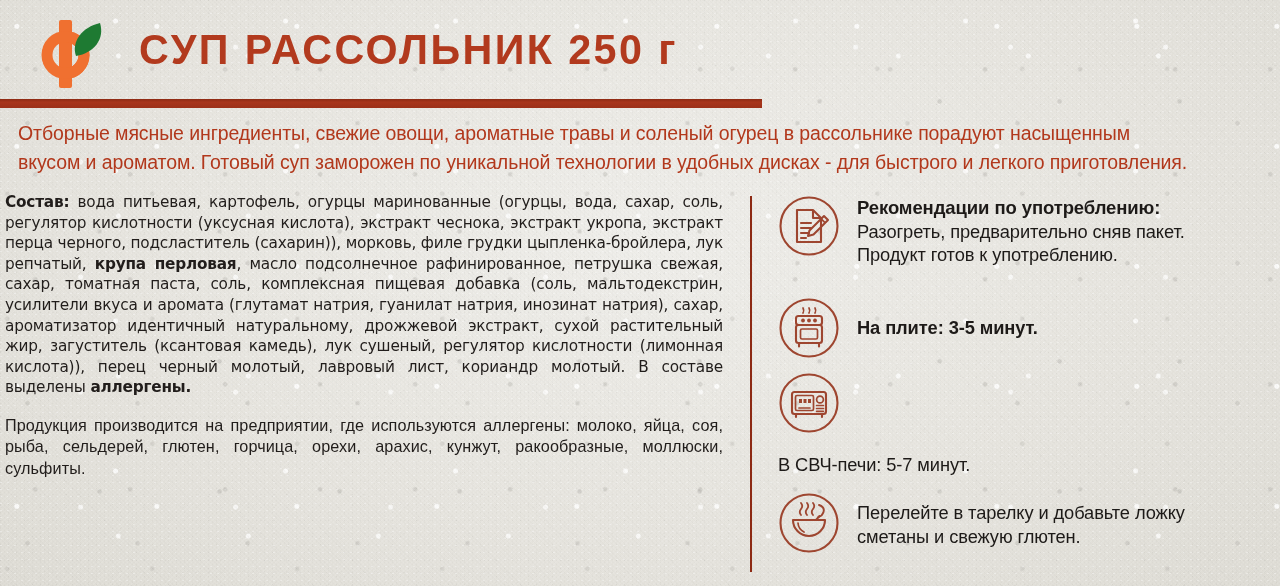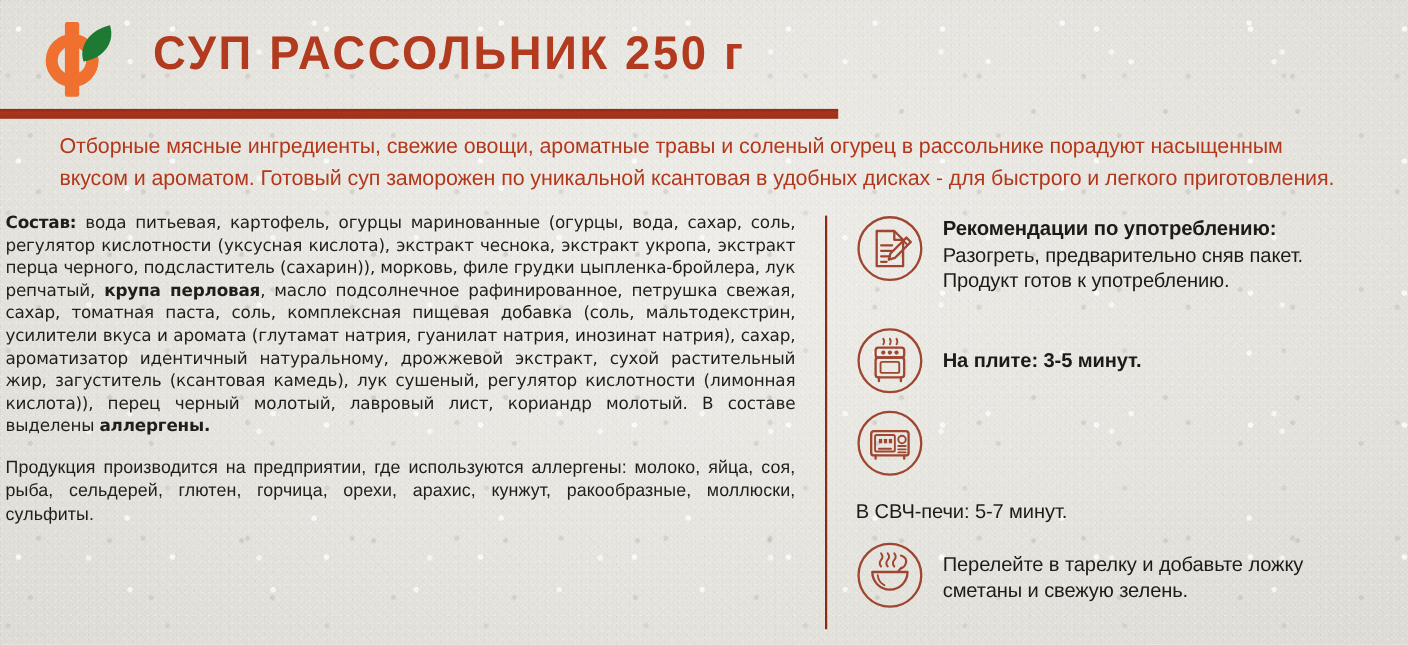--- a/index.html
+++ b/index.html
@@ -87,21 +87,21 @@
   #intro-text {
     position: absolute;
     left: 18px; top: 119px;
     width: 1256px;
     font-size: 19.5px;
     line-height: 29px;
     color: #b2381c;
     font-family: "Liberation Sans Narrow", "Liberation Sans", sans-serif;
     letter-spacing: -0.1px;
   }
-  #intro-text .intro-line { display: block; white-space: nowrap; margin-left: 36px; }
+  #intro-text .intro-line { display: block; white-space: nowrap; }
 
   
   #column-divider {
     position: absolute;
     left: 750px; top: 196px;
     width: 2px; height: 376px;
     background: #8d2a14;
   }
 
   
@@ -196,21 +196,21 @@
       </svg>
     </div>
 
     <div id="product-title">СУП РАССОЛЬНИК 250 г</div>
 
     <div id="title-rule"></div>
   </div>
 
   <div id="intro-text">
     <span class="intro-line">Отборные мясные ингредиенты, свежие овощи, ароматные травы и соленый огурец в рассольнике порадуют насыщенным</span>
-    <span class="intro-line">вкусом и ароматом. Готовый суп заморожен по уникальной ксантовая в удобных дисках - для быстрого и легкого приготовления.</span>
+    <span class="intro-line">вкусом и ароматом. Готовый суп заморожен по уникальной технологии в удобных дисках - для быстрого и легкого приготовления.</span>
   </div>
 
   <div id="column-divider"></div>
 
   <div id="left-column">
 
     <p id="composition-paragraph" class="body-paragraph">
       <b>Состав:</b><span> вода питьевая, картофель, огурцы маринованные (огурцы, вода, сахар, соль, регулятор кислотности (уксусная кислота), экстракт чеснока, экстракт укропа, экстракт перца черного, подсластитель (сахарин)), морковь, филе грудки цыпленка-бройлера, лук репчатый, </span><b>крупа перловая</b><span>, масло подсолнечное рафинированное, петрушка свежая, сахар, томатная паста, соль, комплексная пищевая добавка (соль, мальтодекстрин, усилители вкуса и аромата (глутамат натрия, гуанилат натрия, инозинат натрия), сахар, ароматизатор идентичный натуральному, дрожжевой экстракт, сухой растительный жир, загуститель (ксантовая камедь), лук сушеный, регулятор кислотности (лимонная кислота)), перец черный молотый, лавровый лист, кориандр молотый. В составе выделены </span><b>аллергены.</b>
     </p>
 
@@ -293,18 +293,18 @@
           <path d="M29 23 q-2.5 -3 0 -6 q2.5 -3 0 -6" fill="none" stroke="#9e4630" stroke-width="1.8" stroke-linecap="round"></path>
           <path d="M35 23 q-2.5 -3 0 -6 q2.5 -3 0 -6" fill="none" stroke="#9e4630" stroke-width="1.8" stroke-linecap="round"></path>
           <path d="M15 28 h32 a16 16 0 0 1 -32 0 z" fill="none" stroke="#9e4630" stroke-width="2.1" stroke-linejoin="round"></path>
           <path d="M20 31 a11 11 0 0 0 6 9" fill="none" stroke="#9e4630" stroke-width="1.7" stroke-linecap="round"></path>
           <path d="M41 13 q6 2 4.5 7 q-1.2 4 -5 5" fill="none" stroke="#9e4630" stroke-width="1.9" stroke-linecap="round"></path>
           <line x1="41.5" y1="24" x2="38" y2="28" stroke="#9e4630" stroke-width="1.9" stroke-linecap="round"></line>
         </svg>
       </div>
       <div class="instruction-text">
         <span class="instruction-line">Перелейте в тарелку и добавьте ложку</span>
-        <span class="instruction-line">сметаны и свежую зелень.</span>
+        <span class="instruction-line">сметаны и свежую глютен.</span>
       </div>
     </div>
 
   </div>
 </div>
 
 </body></html>

